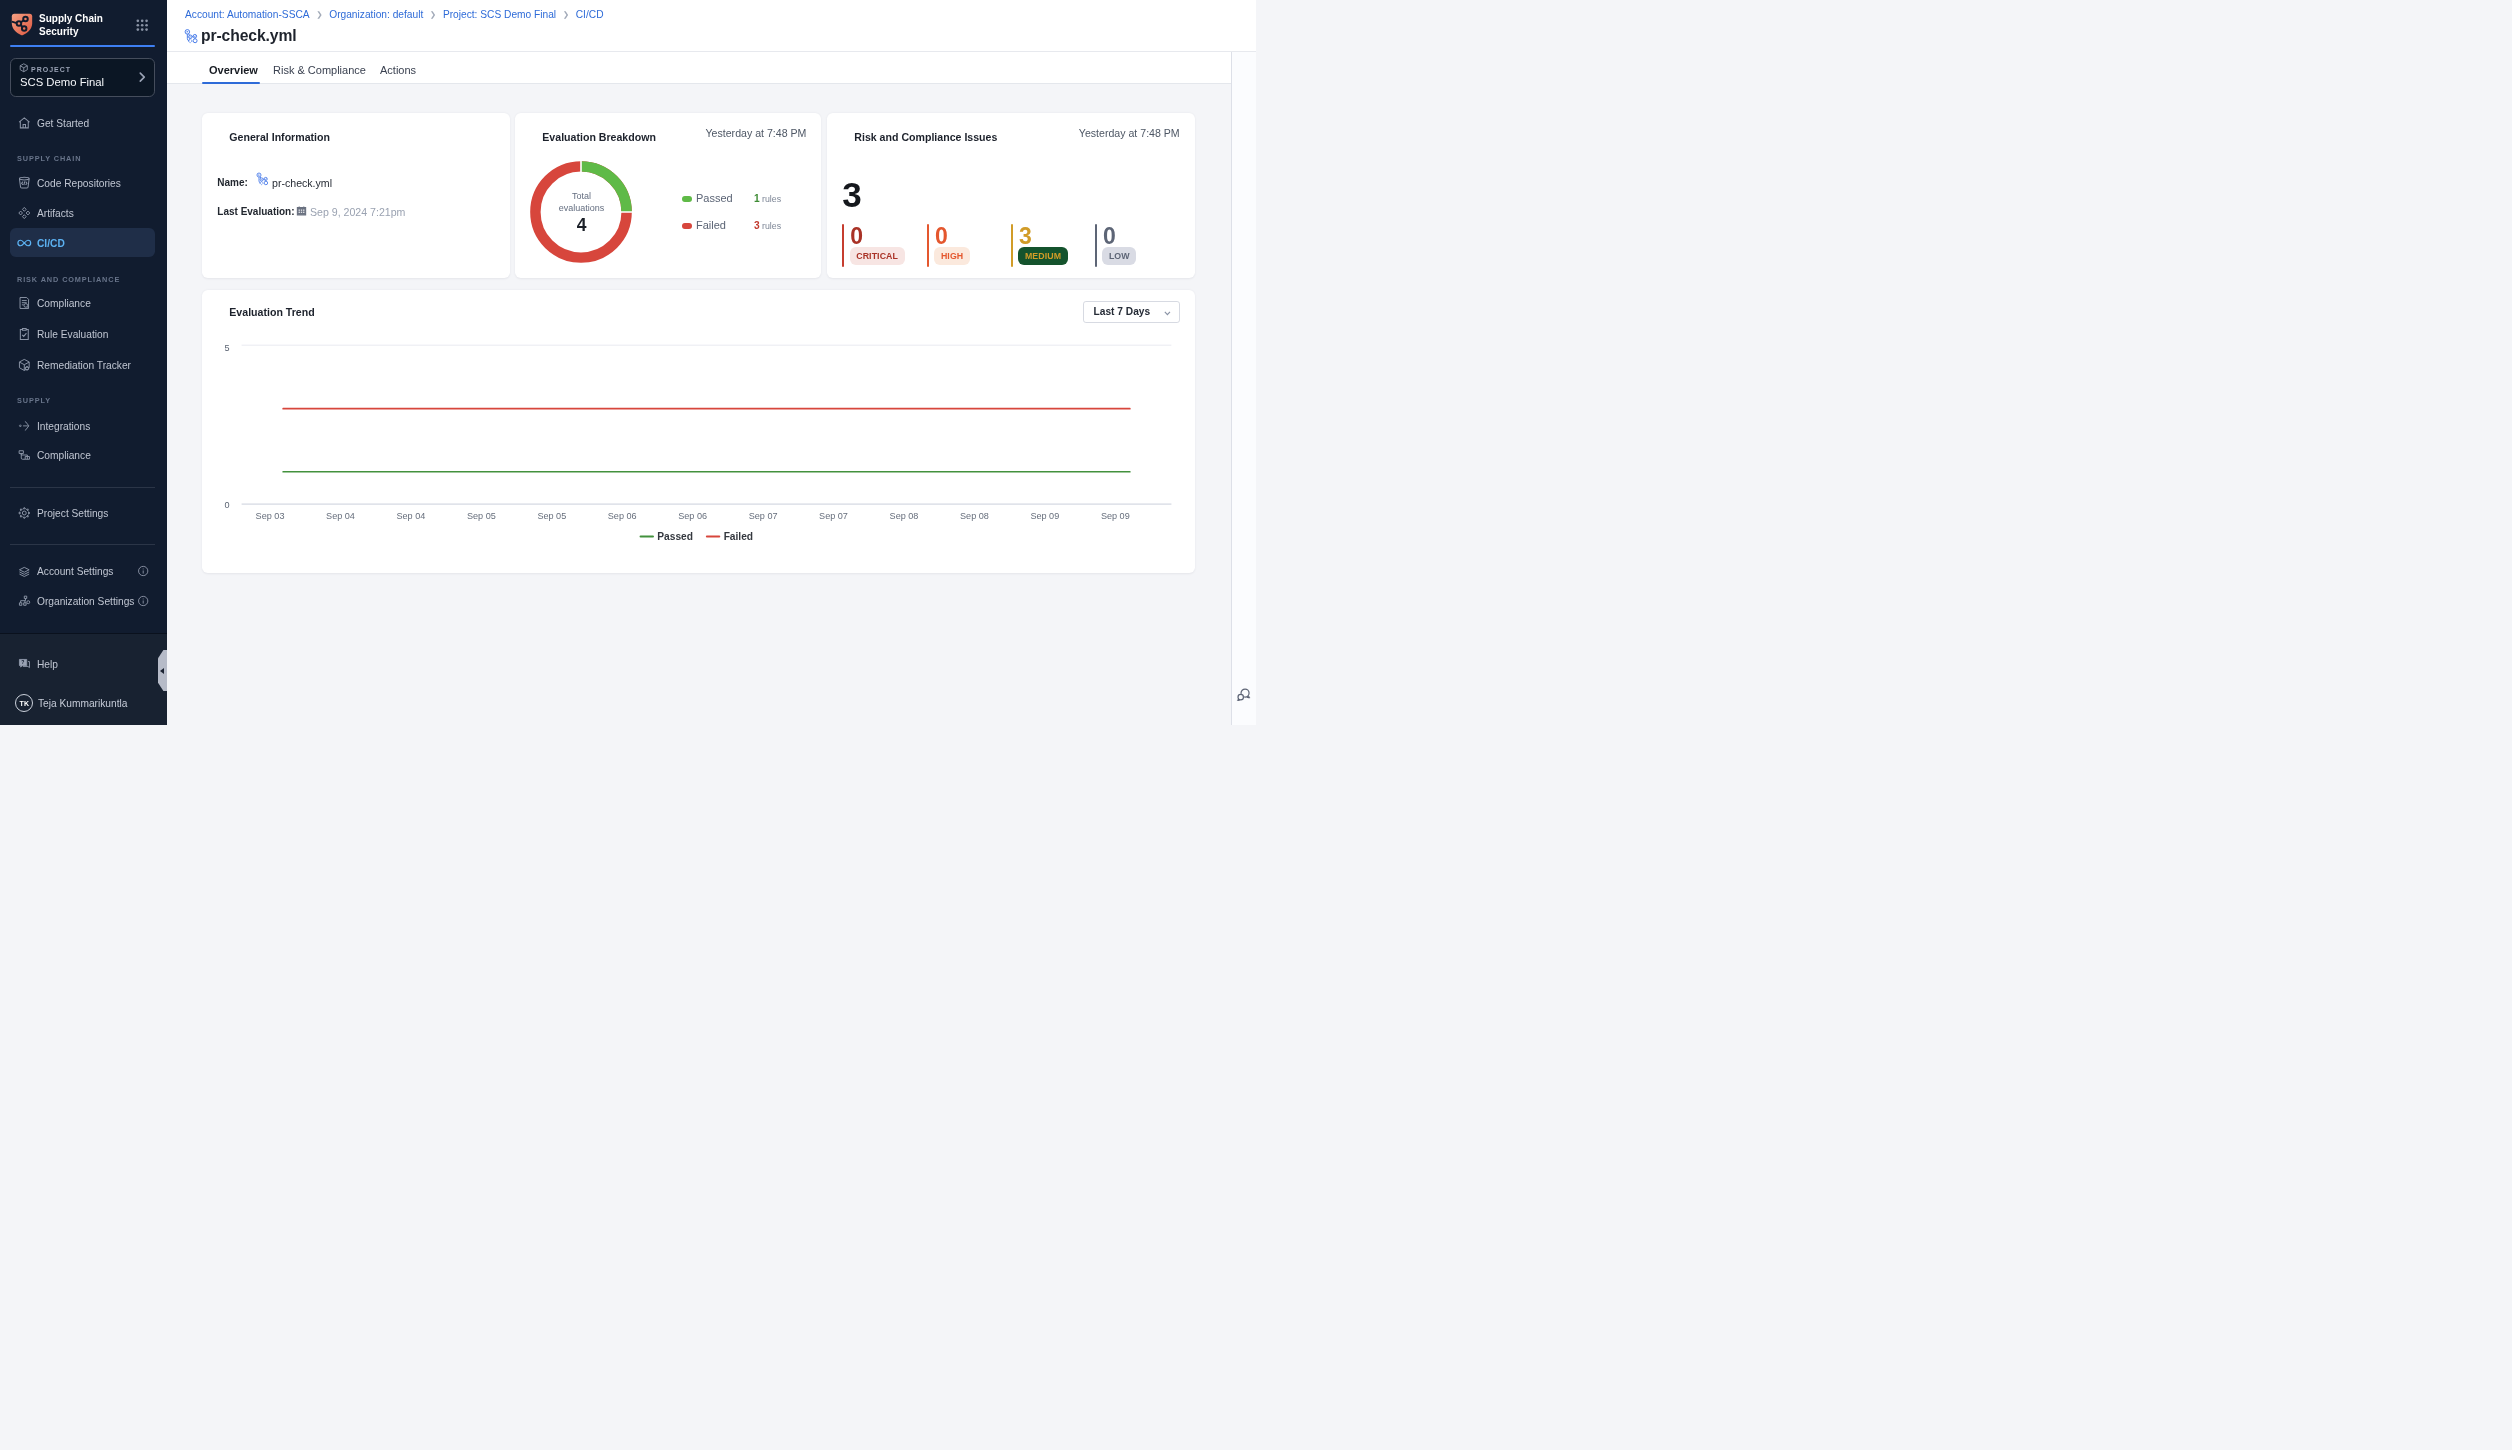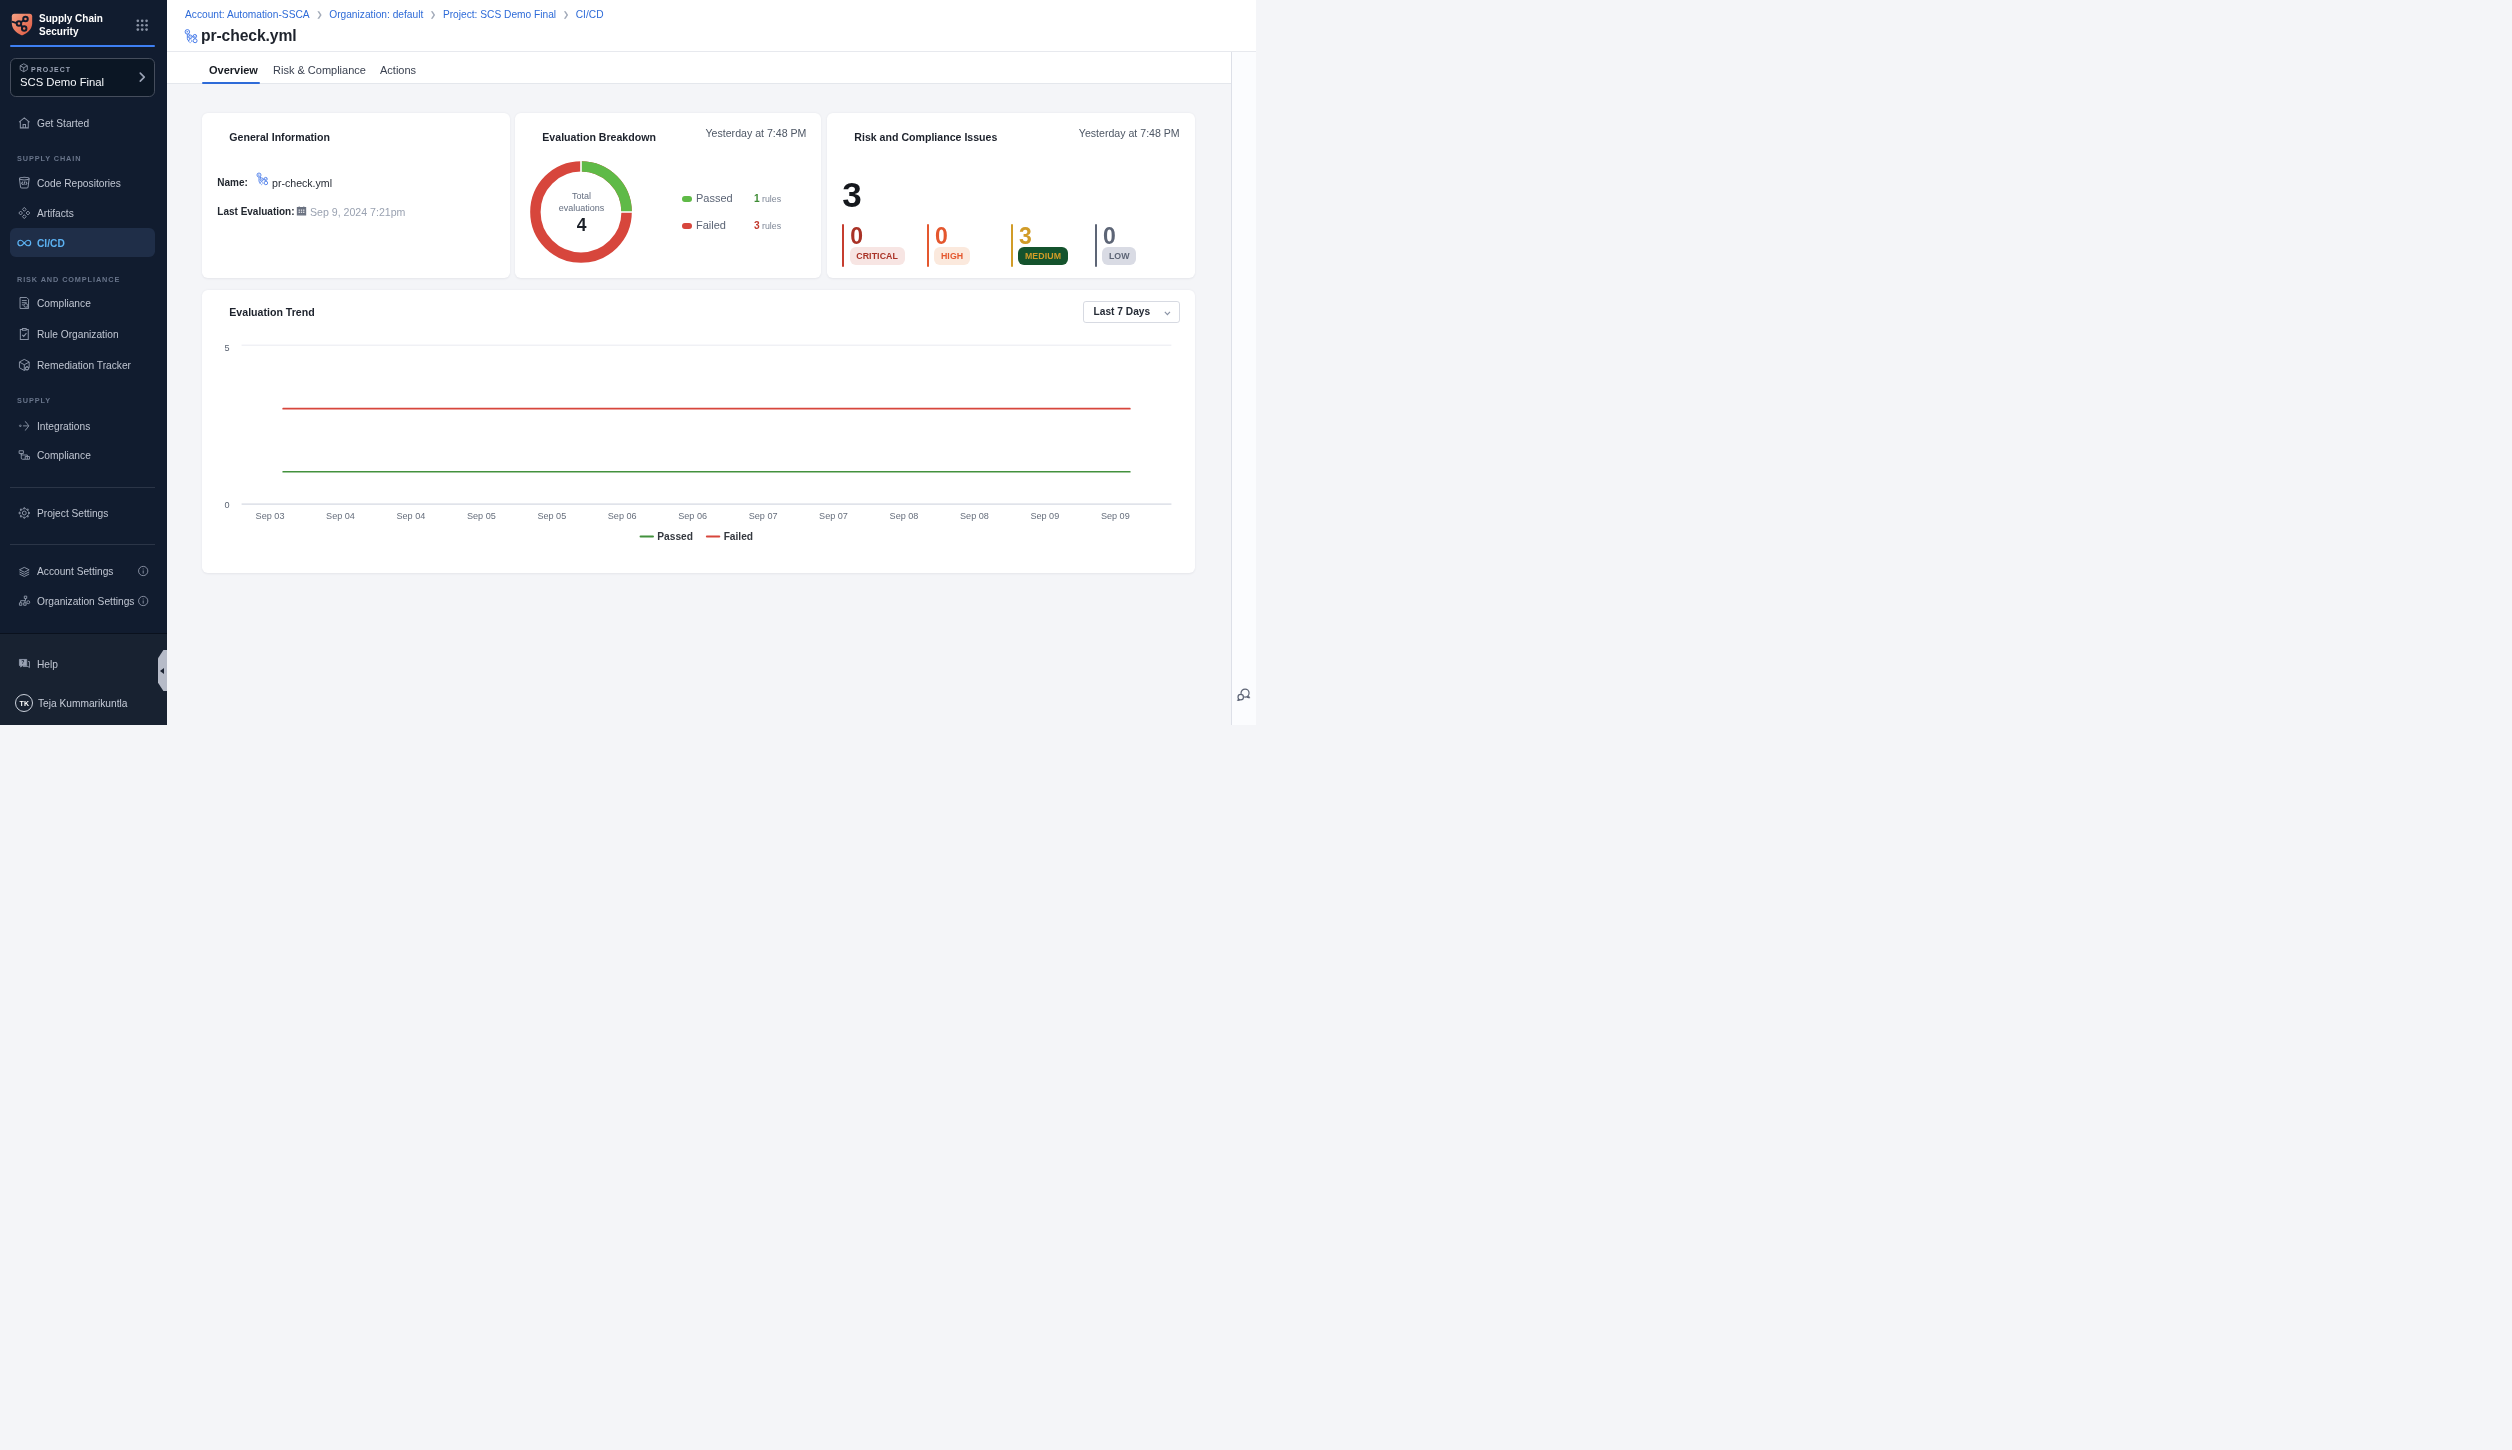--- a/index.html
+++ b/index.html
@@ -117,21 +117,21 @@
           <path d="M5 3 H16 L19 6 V21 H5 Z M8 8 H16 M8 11.5 H16 M8 15 H11"></path>
           <circle cx="14.5" cy="16" r="3"></circle>
           <path d="M16.7 18.2 L19 20.5"></path>
         </svg>
         <span class="lb">Compliance</span>
       </div>
   <div class="nav-item" style="top:323px">
         <svg class="ic" viewBox="0 0 24 24" fill="none" stroke="currentColor" stroke-width="1.7">
           <path d="M9 4.5 H5.5 V21 H18.5 V4.5 H15 M9 4.5 V3 h6 v1.5 M9 4.5 V6 h6 V4.5 M8.5 13.5 L11 16 L15.5 10.5"></path>
         </svg>
-        <span class="lb">Rule Organization</span>
+        <span class="lb">Rule Evaluation</span>
       </div>
   <div class="nav-item" style="top:354px">
         <svg class="ic" viewBox="0 0 24 24" fill="none" stroke="currentColor" stroke-width="1.6">
           <path d="M12 2.8 L20 7 V16.5 L12 21 L4 16.5 V7 Z M4 7.2 L12 11.5 L20 7.2 M12 11.5 V21"></path>
           <circle cx="16.5" cy="17.5" r="2.6" fill="#101B2D"></circle>
           <circle cx="16.5" cy="17.5" r="2.6"></circle>
         </svg>
         <span class="lb">Remediation Tracker</span>
       </div>
   <div class="nav-sec" style="top:400px">SUPPLY</div>

